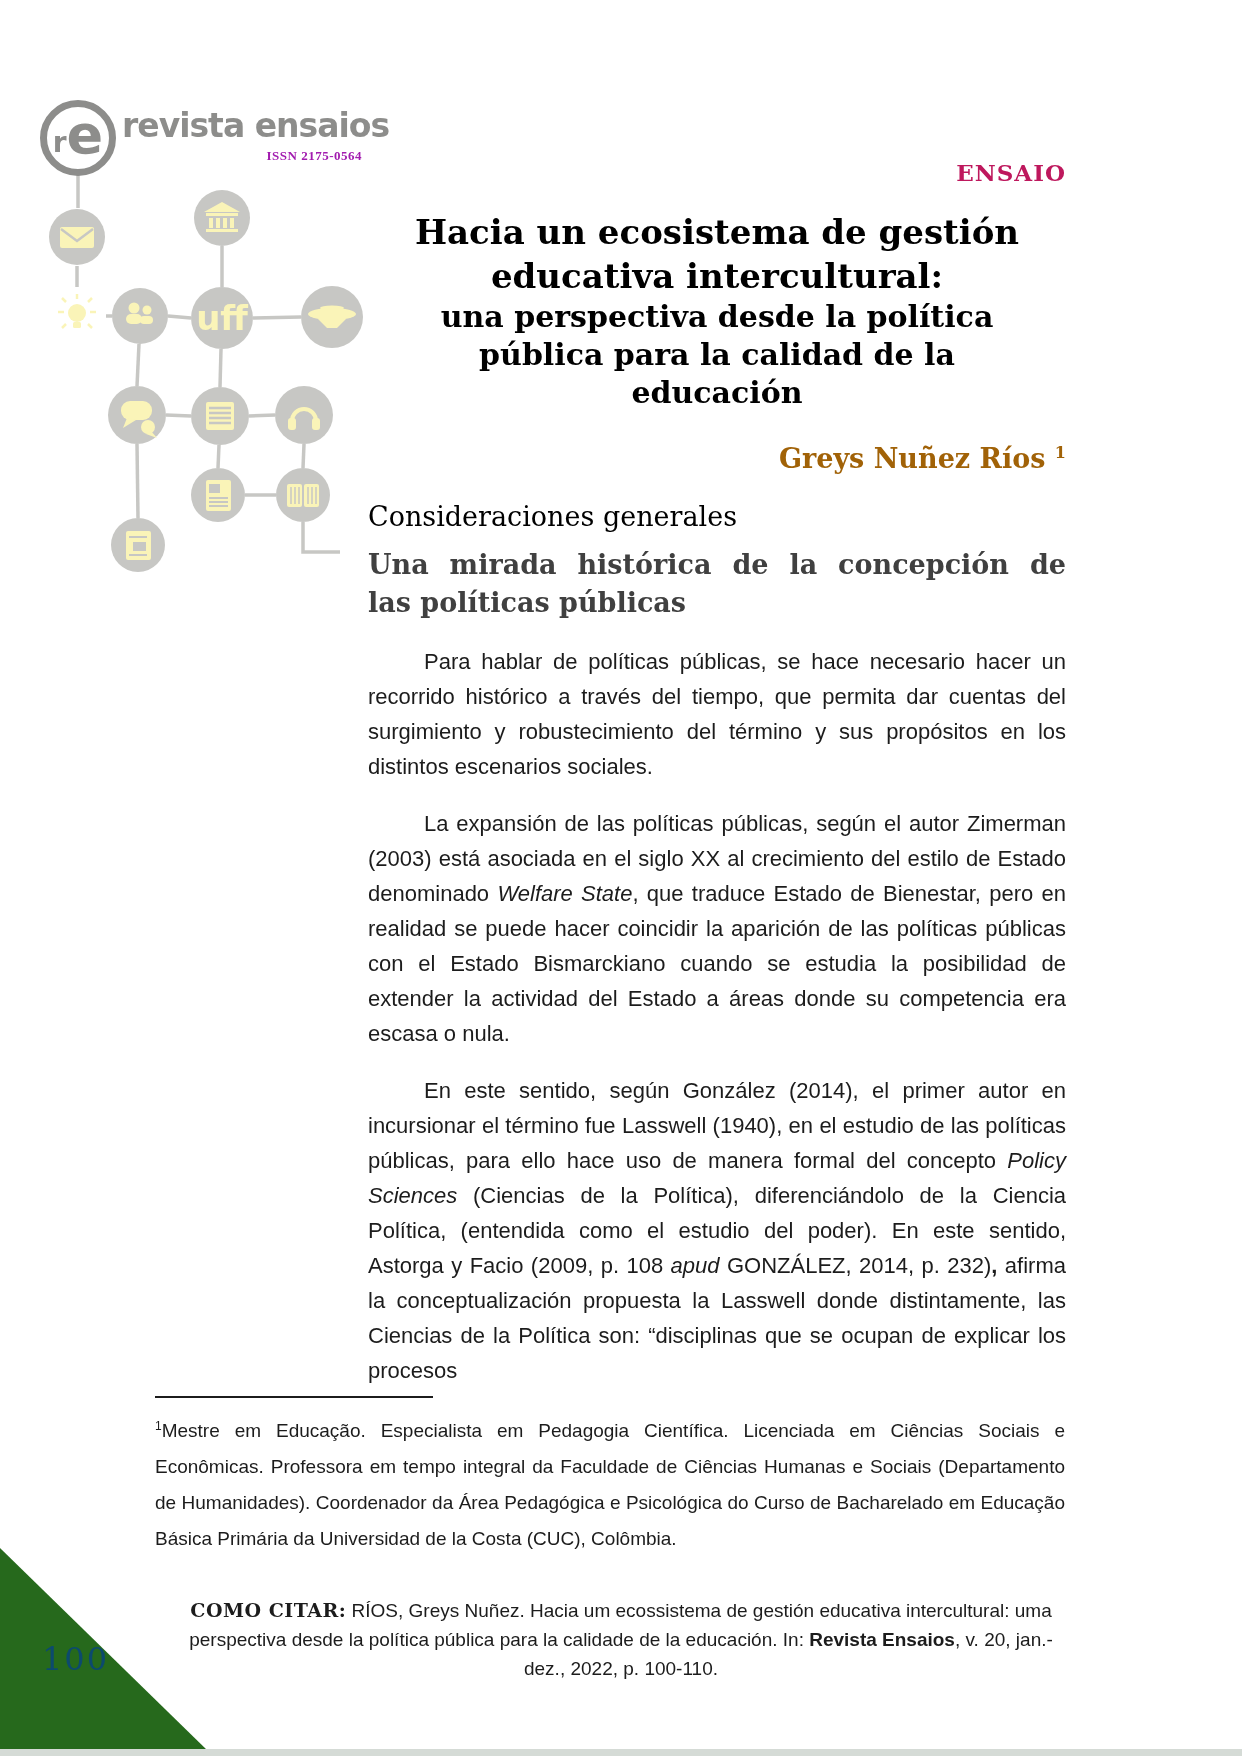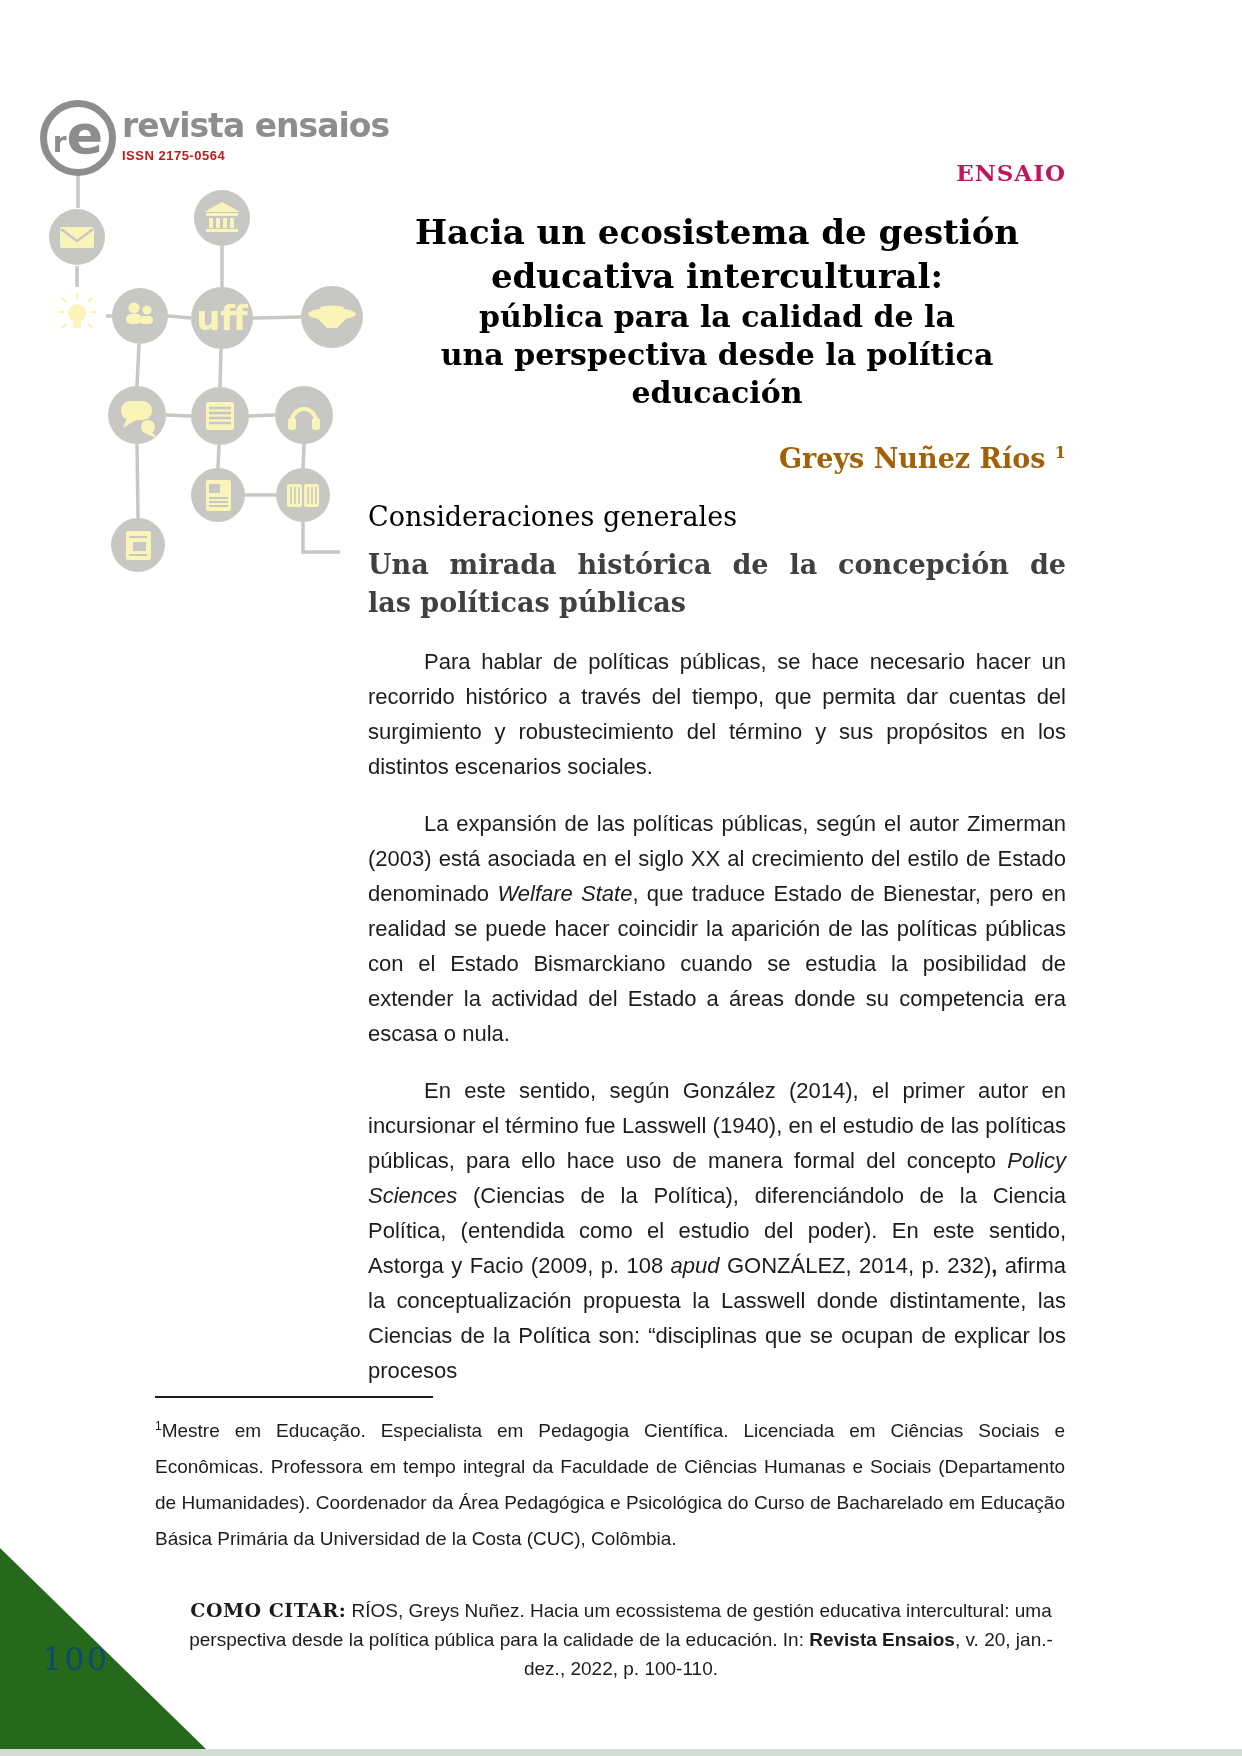--- a/index.html
+++ b/index.html
@@ -16,23 +16,23 @@
     color:#8d8d8b; font-family:"DejaVu Sans", sans-serif; font-weight:bold;
   }
   .logo-circle .mr { font-size:28px; margin-top:8px; }
   .logo-circle .me { font-size:54px; line-height:0.8; margin-top:-6px; }
   .logo-word {
     position:absolute; left:122px; top:106px; width:250px;
     font-family:"DejaVu Sans", sans-serif; font-weight:bold; font-size:33px;
     letter-spacing:-1px; color:#8d8d8b; white-space:nowrap;
   }
   .logo-issn {
-    position:absolute; left:122px; top:148px; width:240px; 
-    font-family:Liberation Sans, sans-serif; font-weight:bold; font-size:13px;
-    color:#b91c1c; letter-spacing:0.5px;
+    position:absolute; left:122px; top:148px; width:240px; text-align:right;
+    font-family:Liberation Serif, serif; font-weight:bold; font-size:13px;
+    color:#a21caf; letter-spacing:0.5px;
   }
 
   
   .wm { position:absolute; left:0; top:90px; width:380px; height:500px; }
 
   
   .column { position:absolute; left:368px; top:158px; width:698px; }
   .kicker {
     text-align:right; font-family:"DejaVu Serif", serif; font-weight:bold;
     font-size:23px; line-height:30px; color:#be185d; letter-spacing:1px;
@@ -237,22 +237,22 @@
   <div class="logo-issn">ISSN 2175-0564</div>
 
   <div class="column">
     <div class="kicker">ENSAIO</div>
 
     <div class="title-main">
       <div>Hacia un ecosistema de gestión</div>
       <div>educativa intercultural:</div>
     </div>
     <div class="title-sub">
+      <div>una perspectiva desde la política</div>
       <div>pública para la calidad de la</div>
-      <div>una perspectiva desde la política</div>
       <div>educación</div>
     </div>
 
     <div class="author">
       <span>Greys Nuñez Ríos</span>&nbsp;<sup>1</sup>
     </div>
 
     <div class="h-section">Consideraciones generales</div>
 
     <div class="h-sub">

